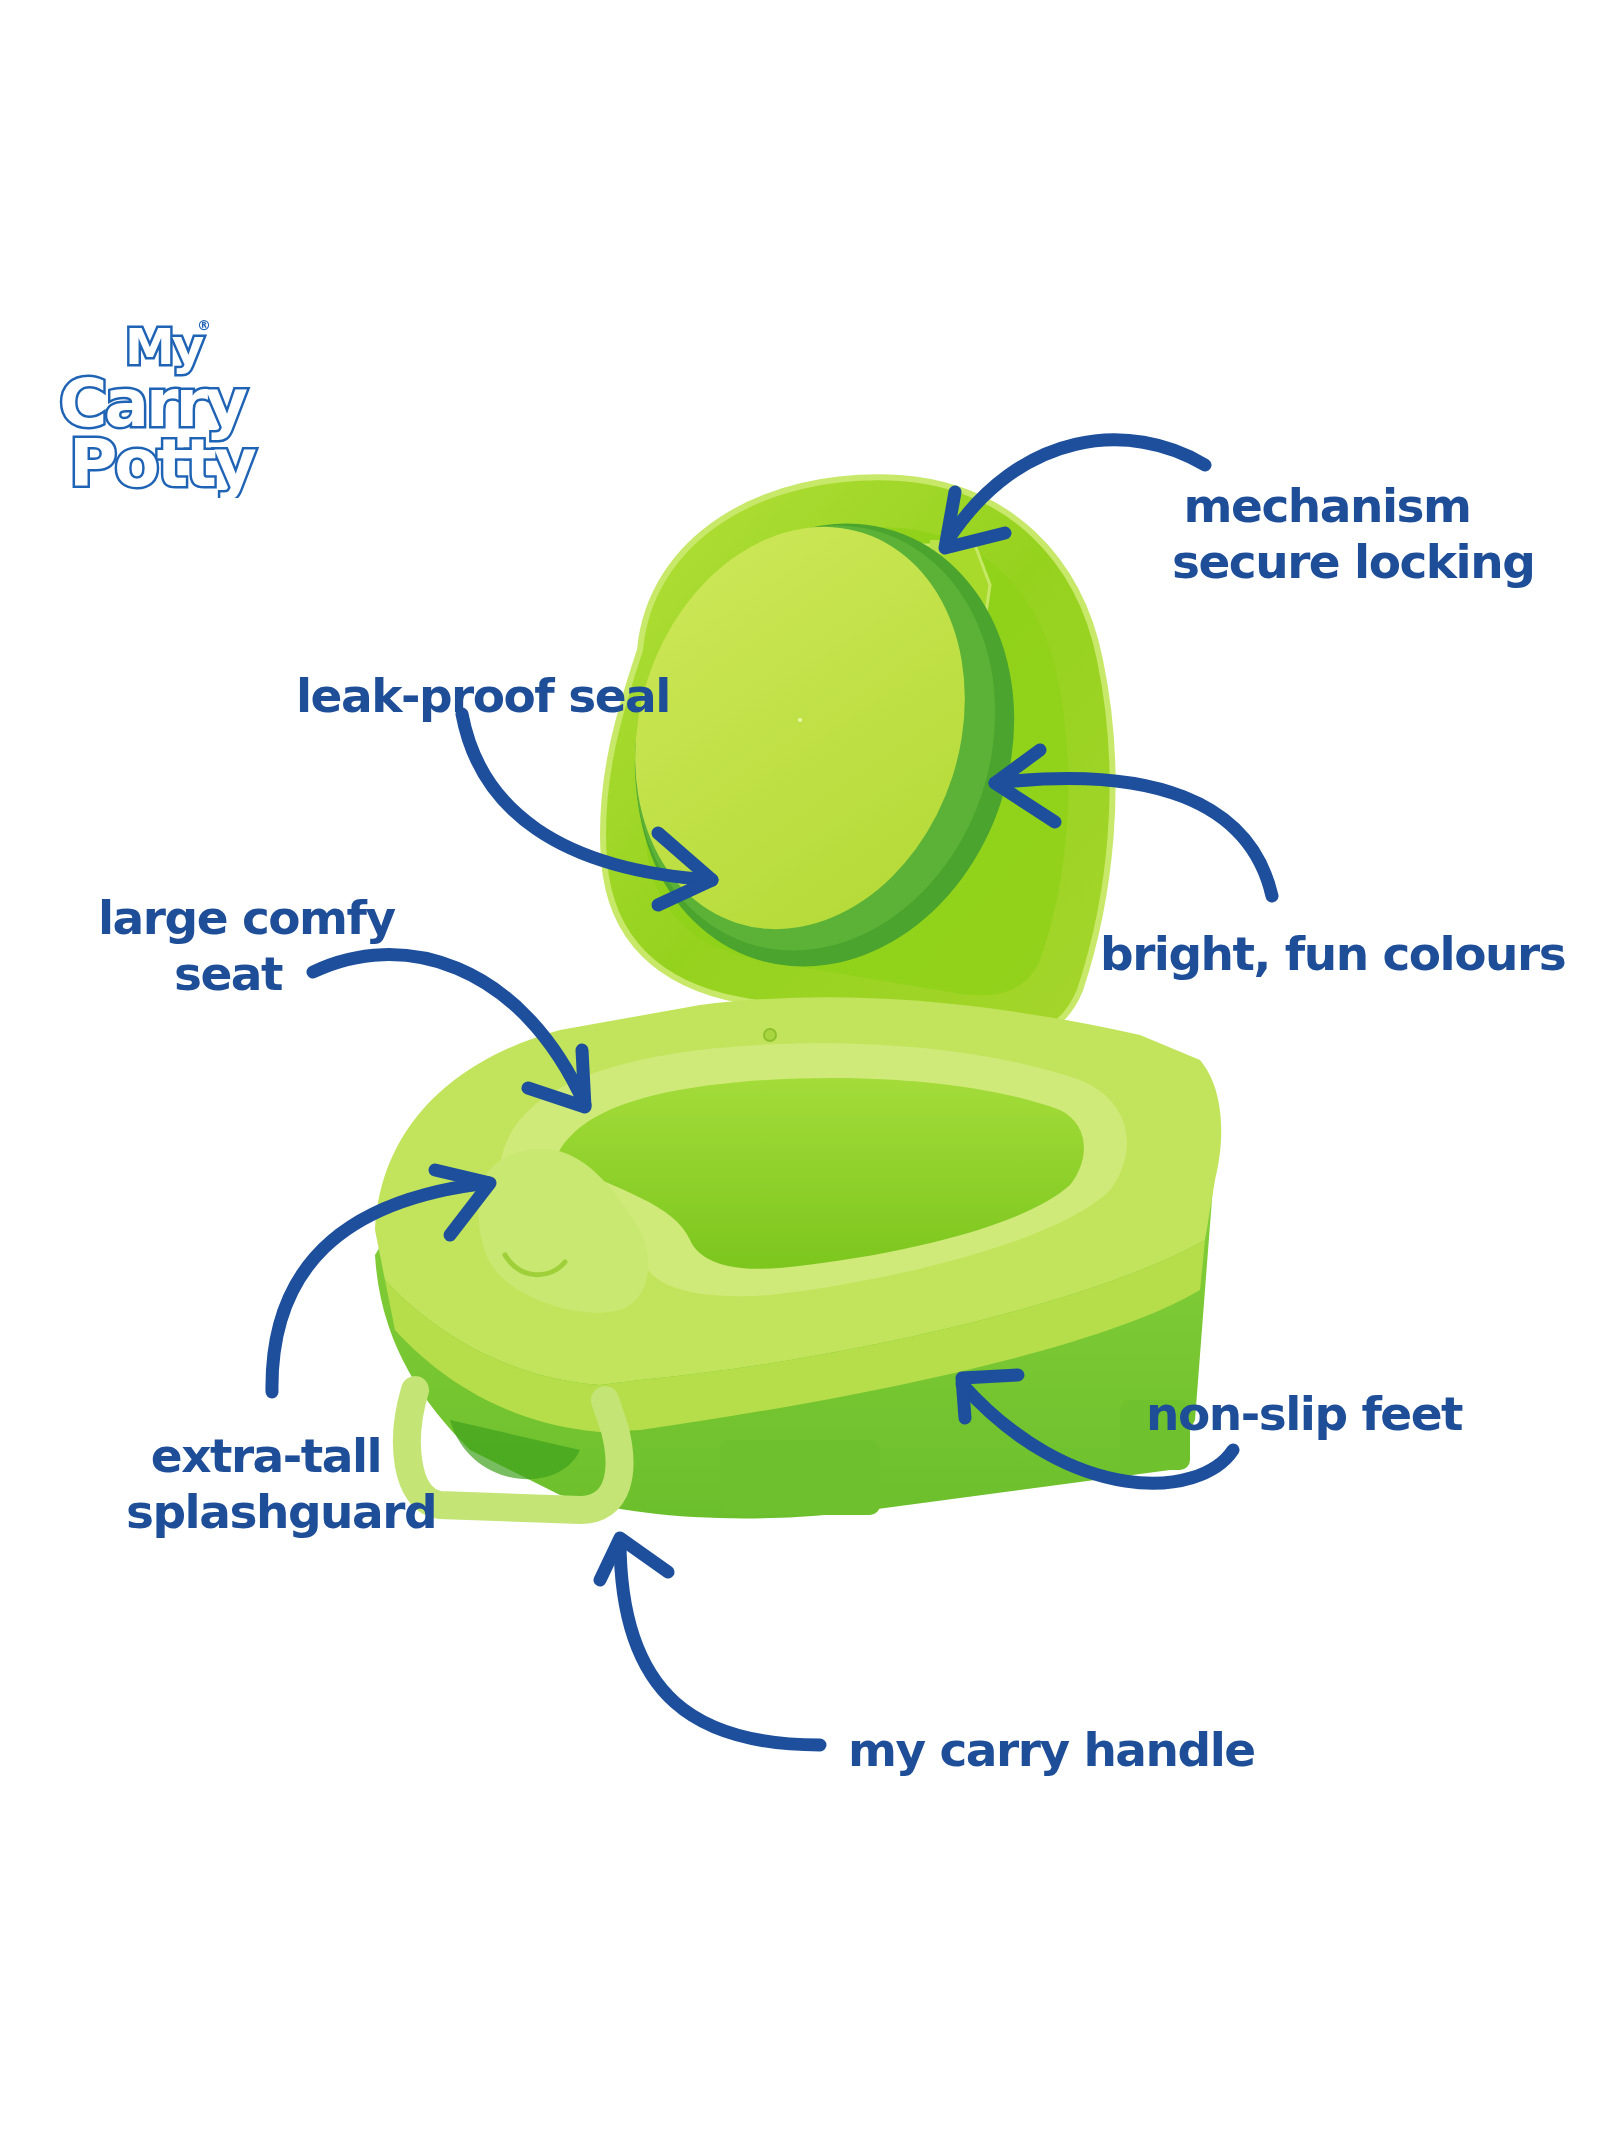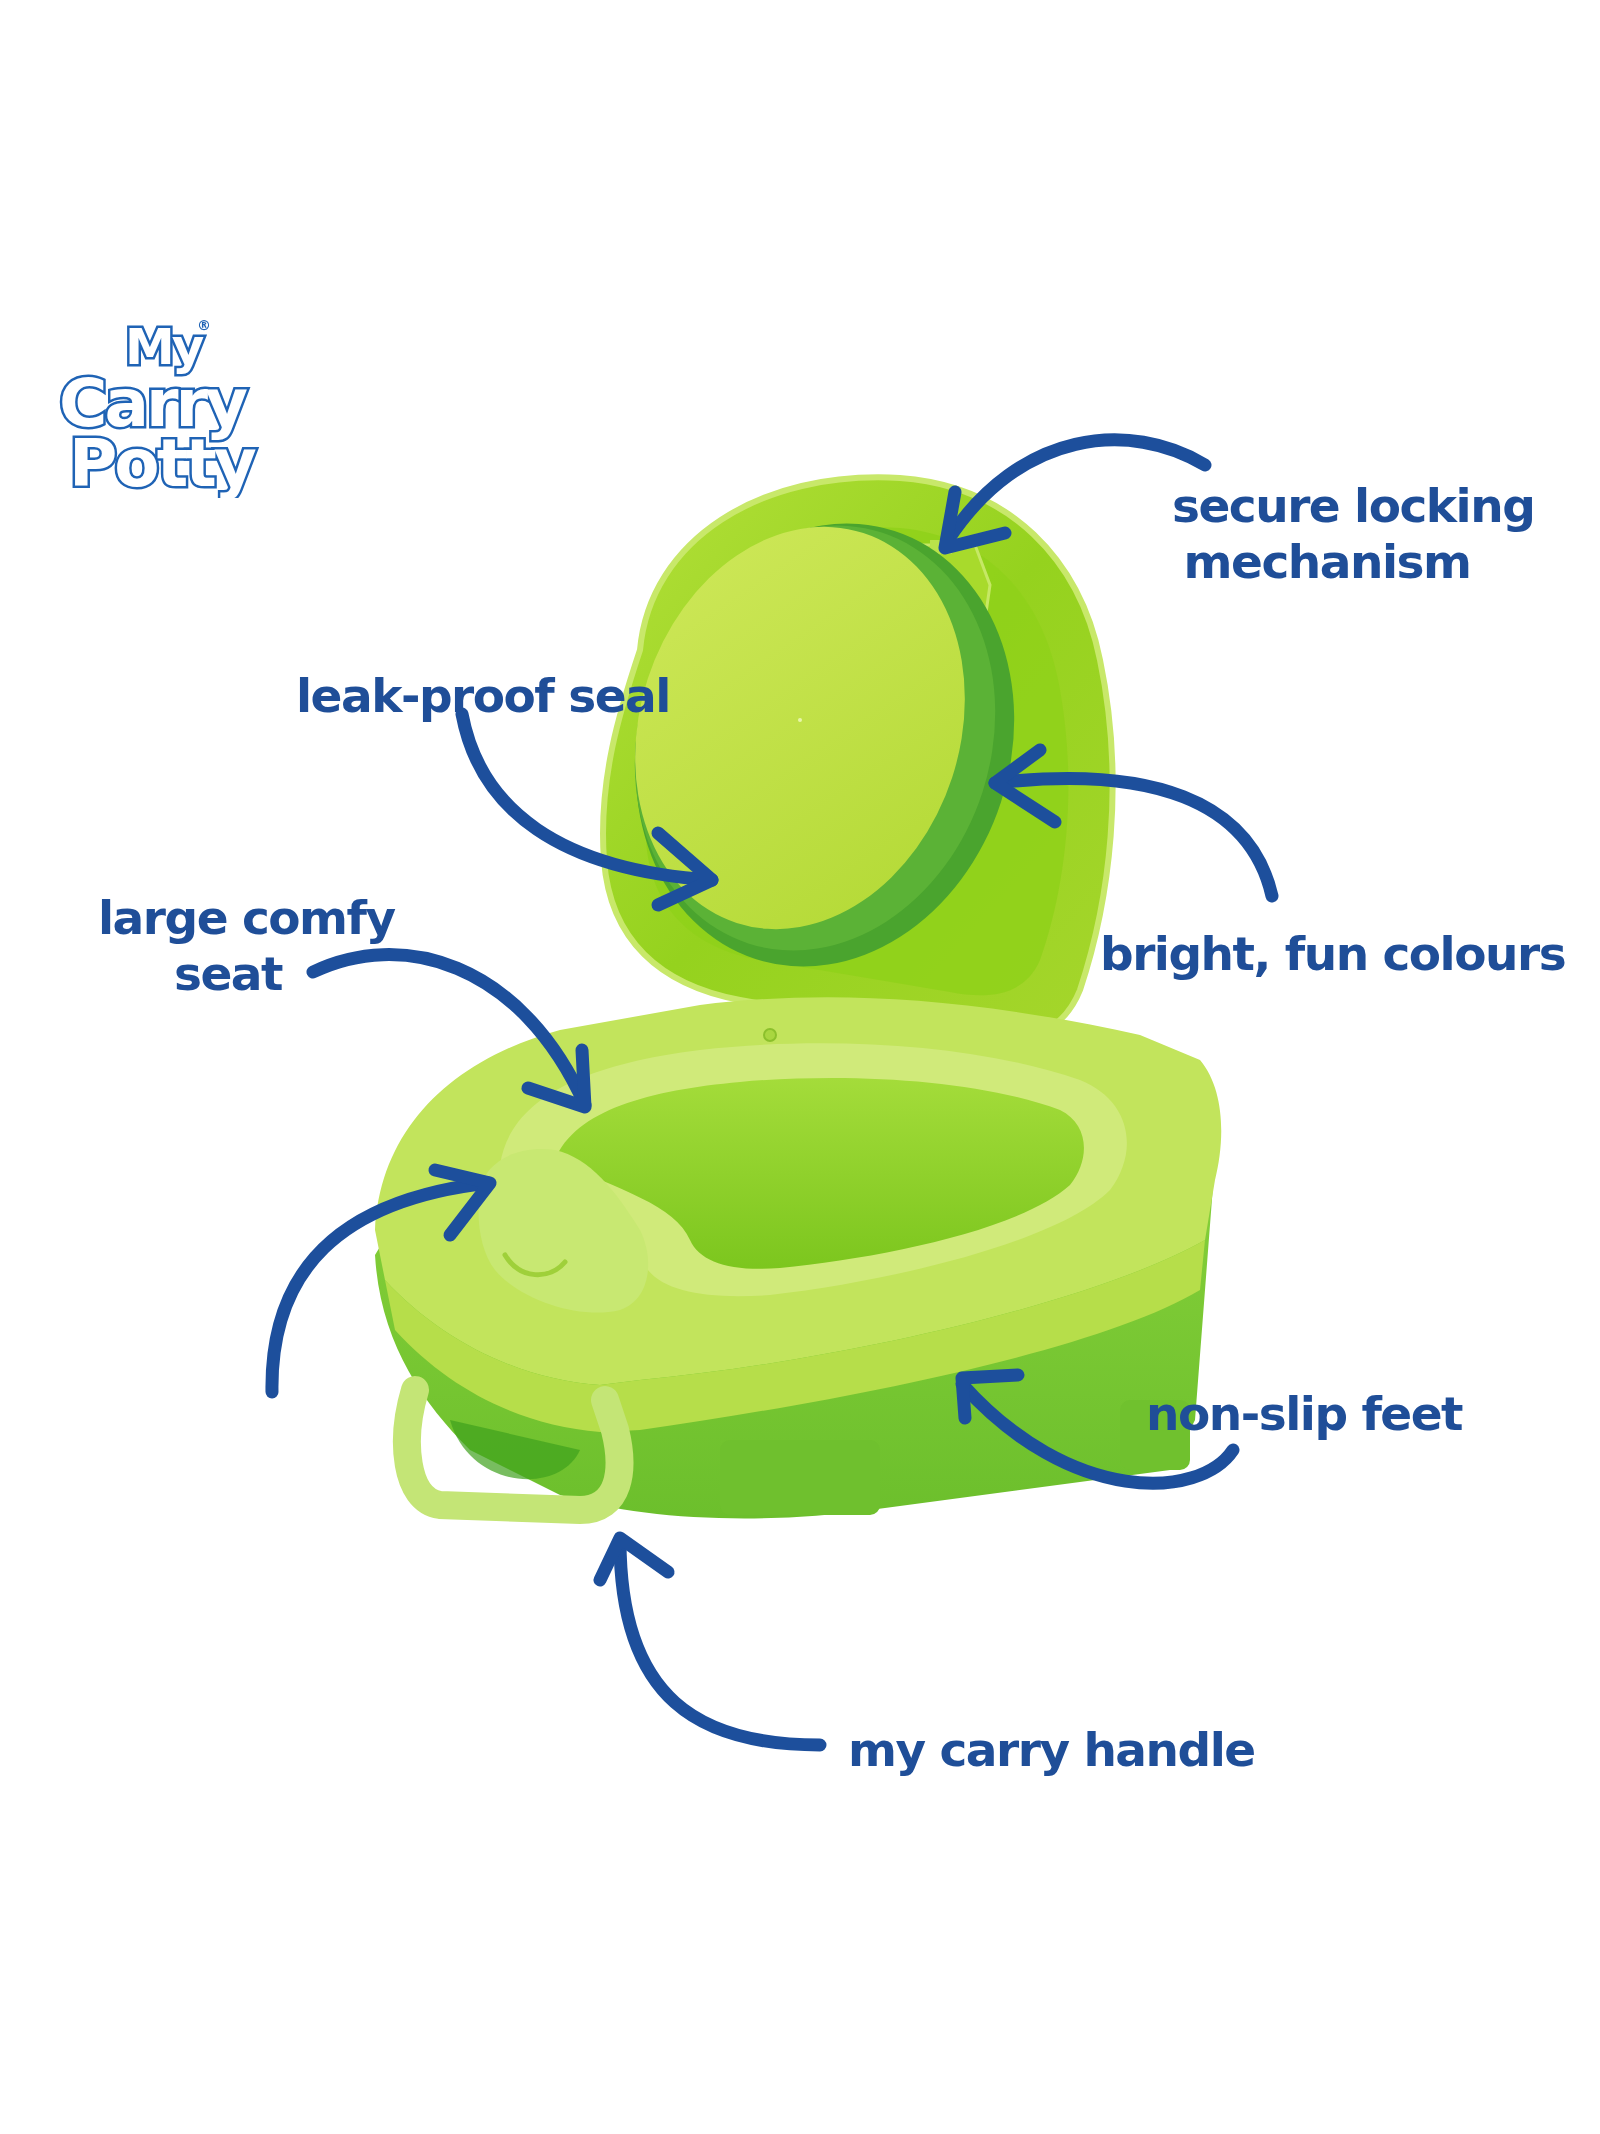--- a/index.html
+++ b/index.html
@@ -146,37 +146,41 @@
   </svg>
 
   <svg class="logo" viewBox="0 0 210 190">
     <text class="logo-text" x="70" y="56" font-size="50">My</text>
     <text class="logo-reg" x="142" y="22">®</text>
     <text class="logo-text" x="4" y="118" font-size="66">Carry</text>
     <text class="logo-text" x="14" y="178" font-size="66">Potty</text>
   </svg>
 
   <div class="label" style="left:1172px; top:478px; width:310px;">
+    <span class="line">mechanism</span>
     <span class="line">secure locking</span>
-    <span class="line">mechanism</span>
   </div>
 
   <div class="label" style="left:296px; top:668px; width:324px;">
     <span class="line">leak-proof seal</span>
   </div>
 
   <div class="label" style="left:78px; top:890px; width:260px;margin-left:20px;">
     <span class="line">large comfy</span>
     <span class="line">seat</span>
   </div>
 
   <div class="label" style="left:1100px; top:926px; width:376px;text-align:center;">
     <span class="line">bright, fun colours</span>
   </div>
 
+  <div class="label" style="left:126px; top:1428px; width:280px;">
+    <span class="line">extra-tall</span>
+    <span class="line">splashguard</span>
+  </div>
 
   <div class="label" style="left:848px; top:1722px; width:378px;">
     <span class="line">my carry handle</span>
   </div>
 
   <div class="label" style="left:1146px; top:1386px; width:276px;">
     <span class="line">non-slip feet</span>
   </div>
 </div>
 

